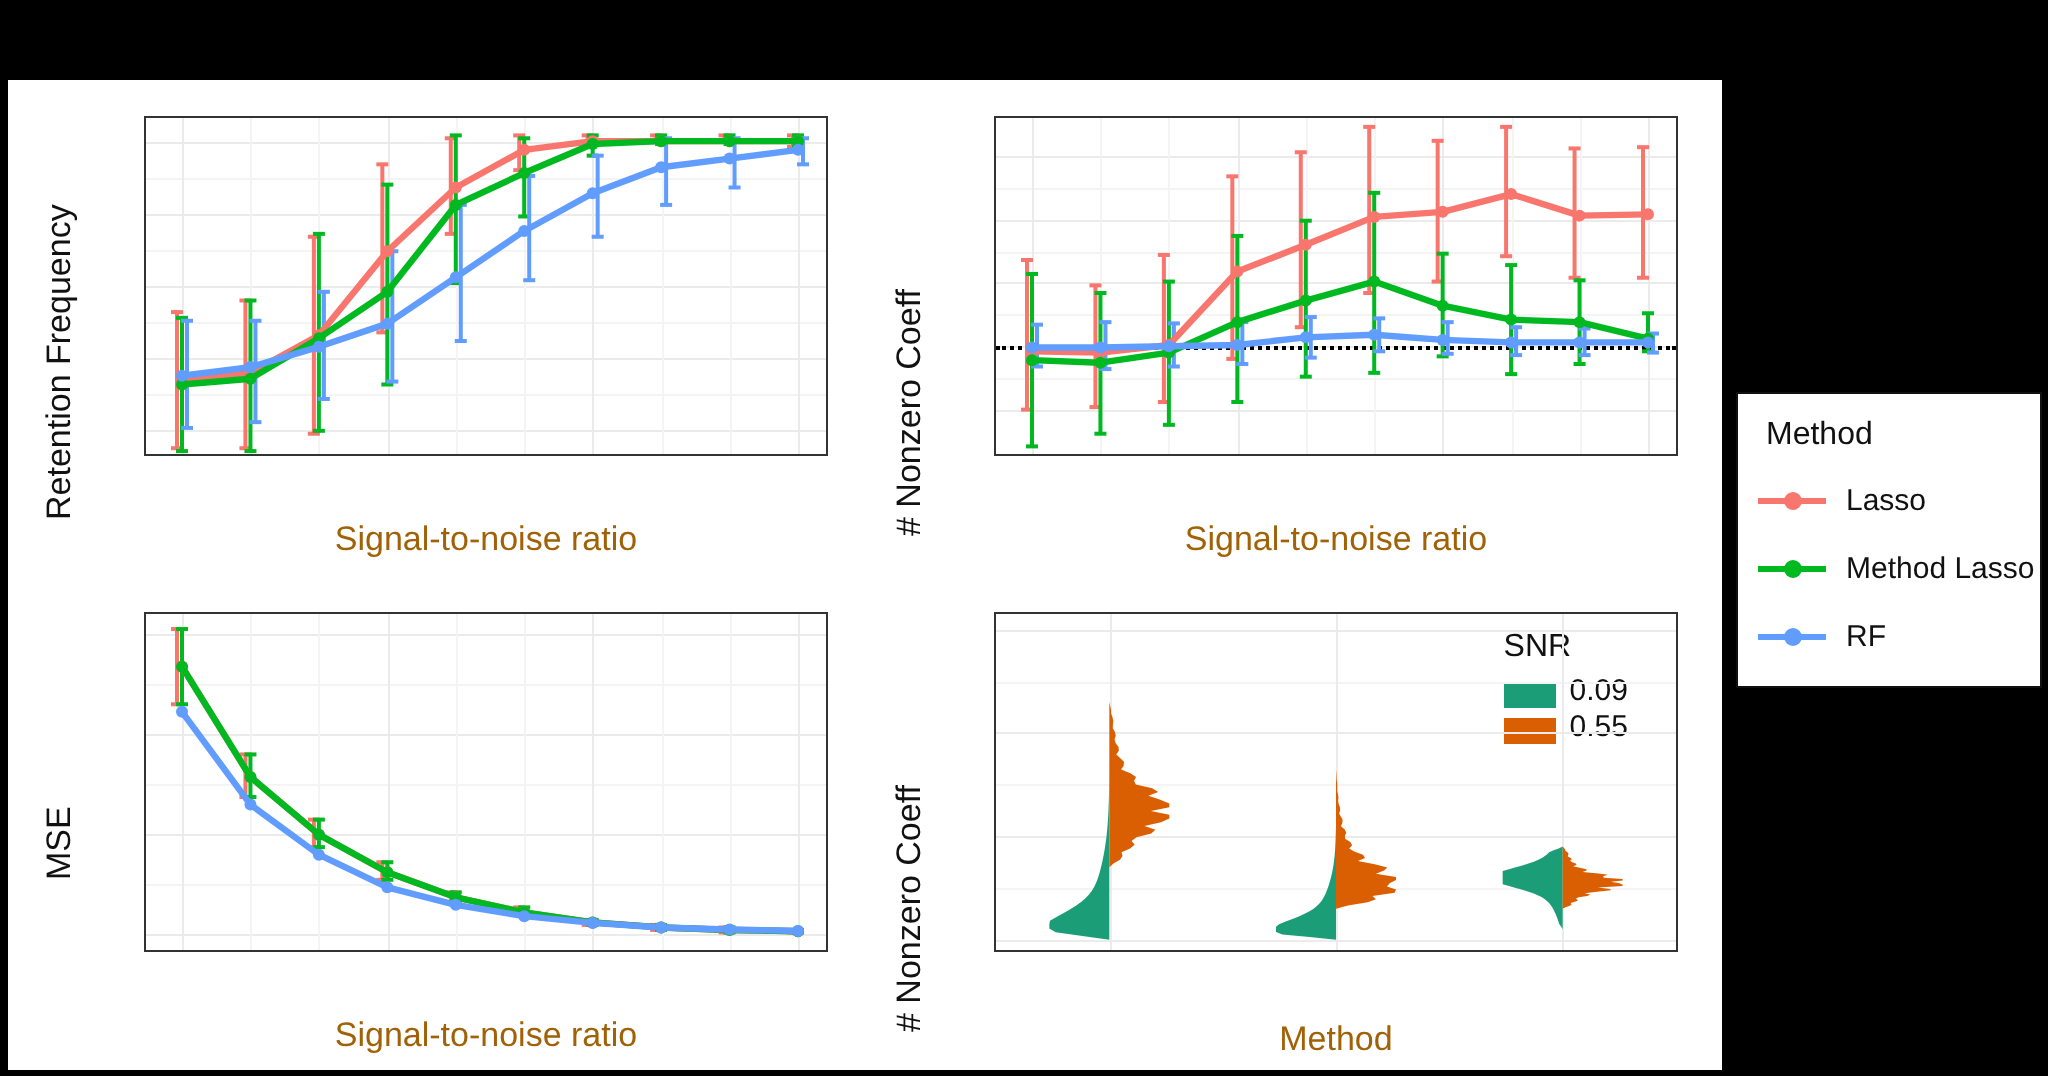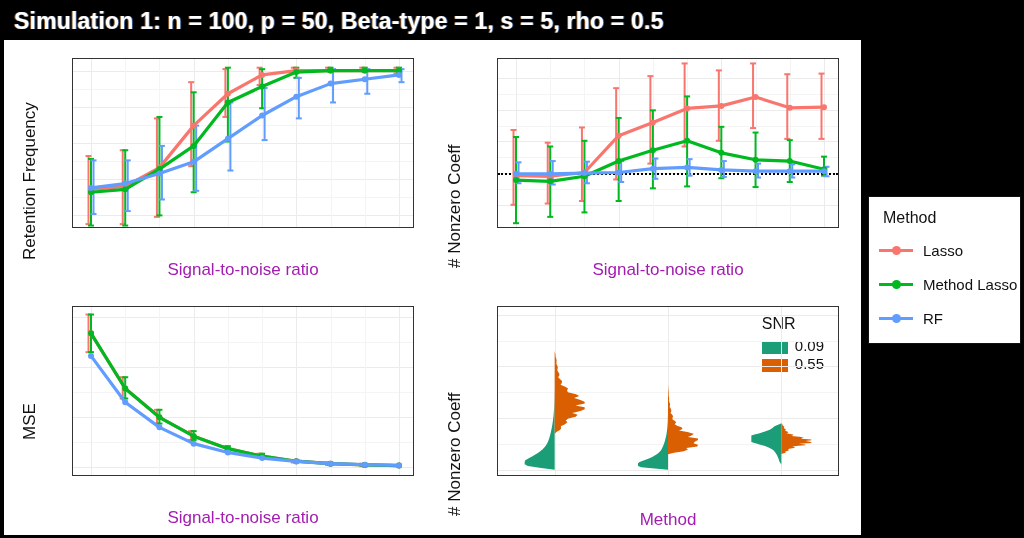--- a/index.html
+++ b/index.html
@@ -27,21 +27,21 @@
   .gridv,.gridh{position:absolute;background:#ebebeb;}
   .gridv{width:1px;top:0;bottom:0;}
   .gridh{height:1px;left:0;right:0;}
   .gridh.minor,.gridv.minor{background:#f4f4f4;}
   .ytickmark{position:absolute;right:100%;width:5px;height:1.5px;background:#333;
          transform:translateY(-50%);}
   .xtickmark{position:absolute;top:100%;width:1.5px;height:5px;background:#333;
          transform:translateX(-50%);}
   .ylab{position:absolute;font-size:17px;color:#111;white-space:nowrap;
         transform-origin:0 0;transform:rotate(-90deg);}
-  .xlab{position:absolute;font-size:17px;color:#a21caf;white-space:nowrap;
+  .xlab{position:absolute;font-size:17px;color:#a16207;white-space:nowrap;
         text-align:center;}
 
   .dotline{position:absolute;left:0;right:0;height:0;
            border-top:2px dotted #000;}
 
   svg.series{position:absolute;left:0;top:0;overflow:visible;}
 
   
   .snrleg{position:absolute;font-size:15px;color:#111;}
   .snrleg .ttl{font-size:16px;margin-bottom:4px;}
@@ -55,21 +55,20 @@
   .legkey i{position:absolute;left:0;right:0;top:50%;height:3px;margin-top:-1.5px;}
   .legkey b{position:absolute;left:50%;top:50%;width:9px;height:9px;border-radius:50%;
             margin:-4.5px 0 0 -4.5px;}
   .legtxt{font-size:15px;color:#111;}
 </style>
 </head>
 <body>
 
 <div id="root">
 
-  <div class="title">Simulation 1: n = 100, p = 50, Beta-type = 1, s = 5, rho = 0.5</div>
 
   <div class="canvas">
 
     <div class="panel" style="left:0px;top:0px;width:425px;height:248px;">
       <div class="ylab" style="left:16px;top:220px;">Retention Frequency</div>
       <div class="plotbox" id="pb1" style="left:68px;top:18px;width:342px;height:170px;">
           <div class="gridh" style="top: 156.414px;"></div>
           <div class="ytickmark" style="top: 156.414px;"></div>
           <div class="gridh" style="top: 120.207px;"></div>
           <div class="ytickmark" style="top: 120.207px;"></div>
@@ -522,21 +521,21 @@
             <circle cx="291.77777777777777" cy="157.71940298507462" r="3" fill="#619CFF"></circle>
             <circle cx="326" cy="158.4716417910448" r="3" fill="#619CFF"></circle>
           </svg>
         </div>
       <div class="xlab" style="left:68px;top:220px;width:342px;">Signal-to-noise ratio</div>
     </div>
 
     <div class="panel" style="left:425px;top:248px;width:432px;height:247px;">
       <div class="ylab" style="left:16px;top:228px;"># Nonzero Coeff</div>
       <div class="plotbox" id="pb4" style="left:68px;top:18px;width:342px;height:170px;">
-        <div class="snrleg" style="right:14px;top:8px;">
+        <div class="snrleg" style="right:24px;top:8px;">
           <div class="ttl">SNR</div>
           <div class="snrrow">
             <span class="swatch" style="background:#1B9E77;"></span>
             <span>0.09</span>
           </div>
           <div class="snrrow">
             <span class="swatch" style="background:#D95F02;"></span>
             <span>0.55</span>
           </div>
         </div>

